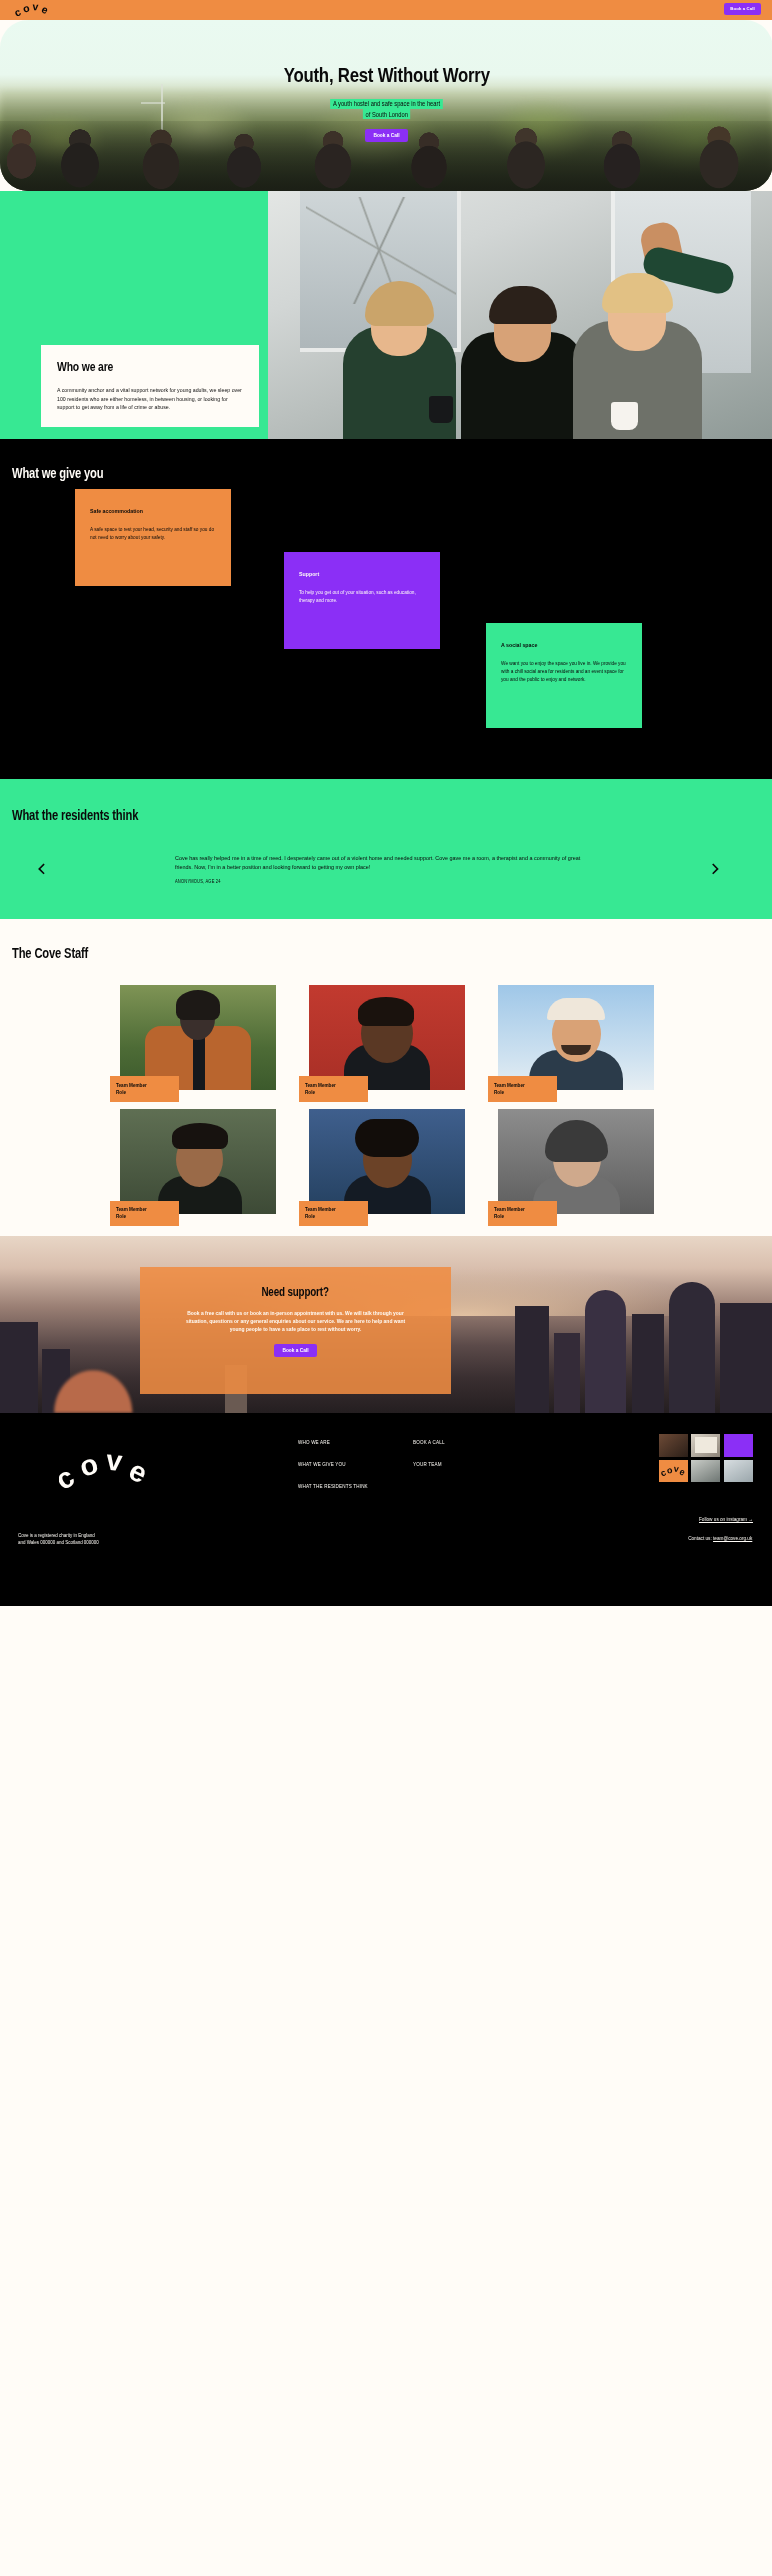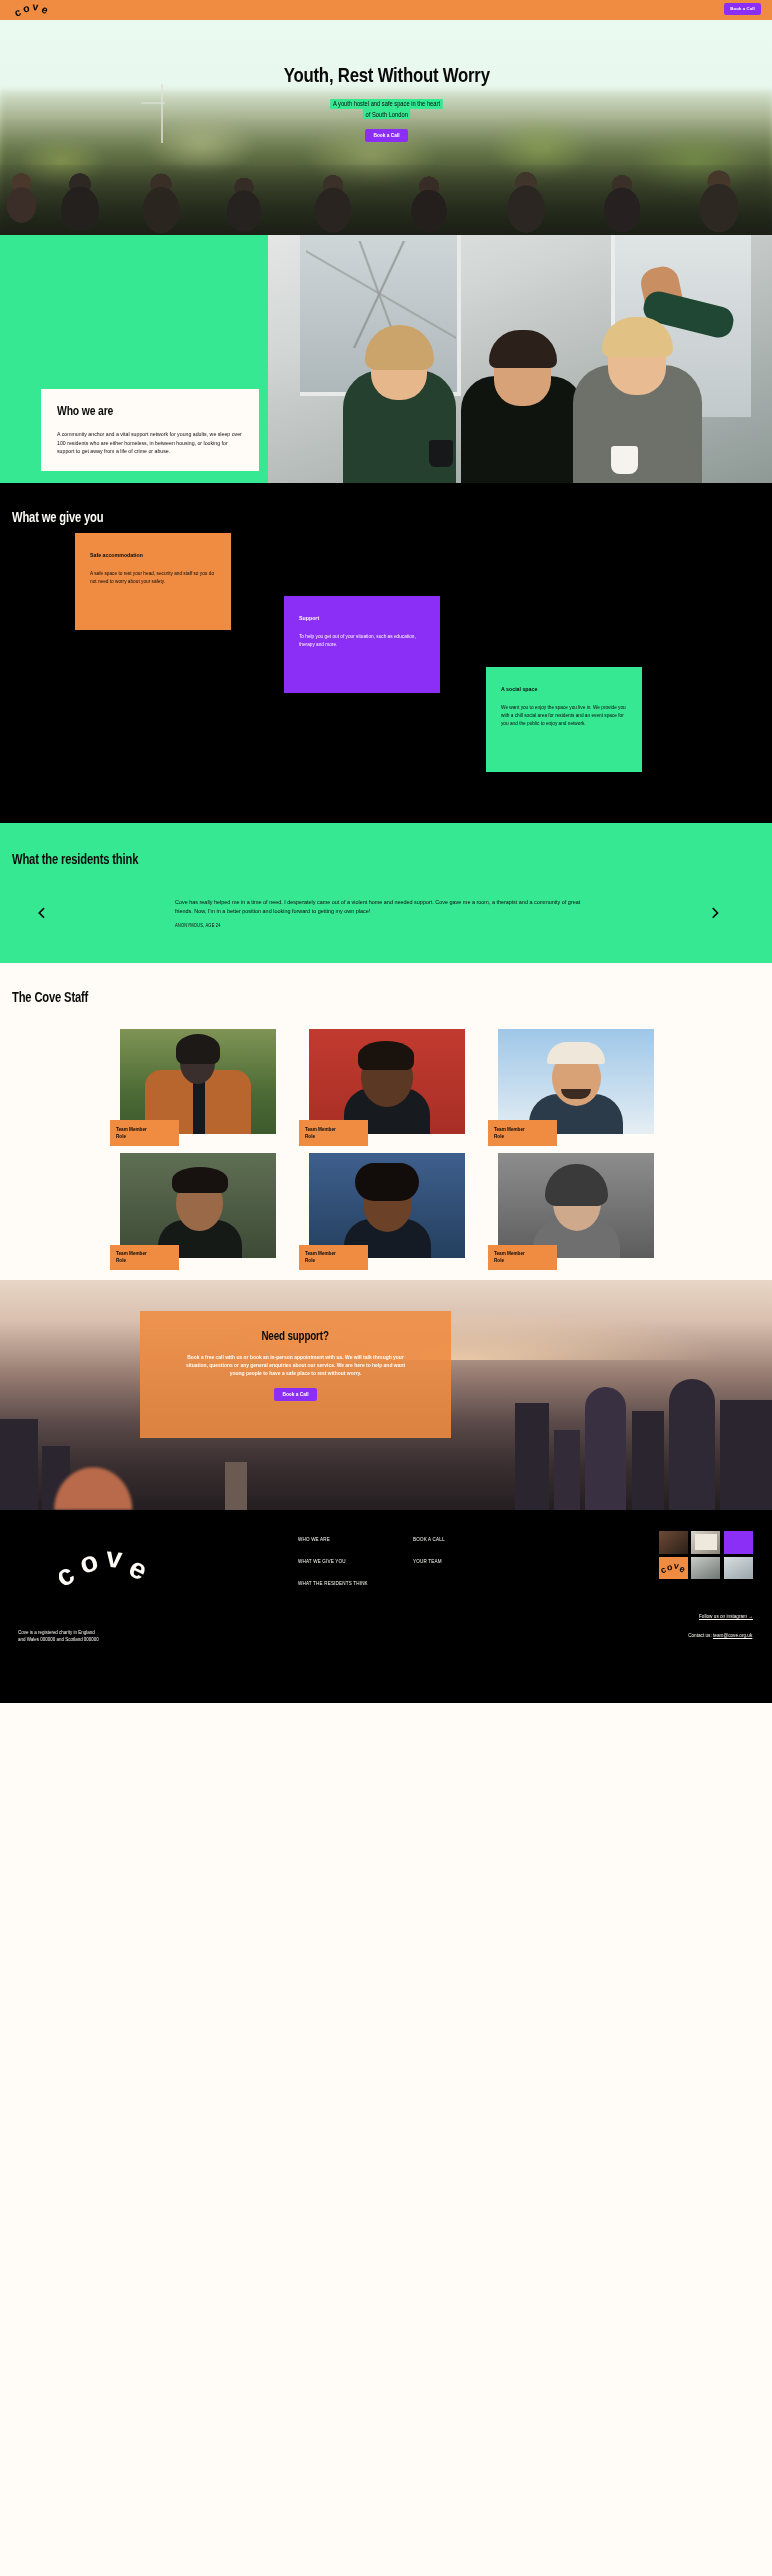--- a/index.html
+++ b/index.html
@@ -31,23 +31,24 @@
     padding: 3.2px 6.4px 3.8px;
     font-size: 4.3px; font-weight: 700;
     font-family: "Liberation Sans Narrow","Liberation Sans",sans-serif;
     letter-spacing: 0.1px;
     cursor: pointer;
   }
 
   
   .hero {
     position: relative;
-    height: 215px;
+    height: 171px;
     overflow: hidden;
     background: linear-gradient(#eafaf1 0%, #e9f8ee 32%, #cfd9ba 45%, #8a9b63 62%, #5e6b45 78%, #3a4430 100%);
+    border-radius: 28px;
   }
   .hero-trees {
     position:absolute; left:0; right:0; top:70px; bottom:0;
     background:
       radial-gradient(ellipse 64px 38px at 8% 50%, rgba(160,180,90,.55), transparent 70%),
       radial-gradient(ellipse 80px 43px at 26% 38%, rgba(200,210,150,.5), transparent 70%),
       radial-gradient(ellipse 97px 48px at 48% 45%, rgba(180,195,120,.5), transparent 70%),
       radial-gradient(ellipse 75px 46px at 70% 40%, rgba(150,175,85,.55), transparent 70%),
       radial-gradient(ellipse 91px 51px at 90% 50%, rgba(130,160,75,.55), transparent 70%),
       linear-gradient(180deg, rgba(120,140,70,.15), rgba(40,50,30,.85));
@@ -286,21 +287,21 @@
   }
 
   
   .pt { position:absolute; inset:0; }
   .pt .bg { position:absolute; inset:0; }
   .pt .head { position:absolute; border-radius:50%; }
   .pt .body { position:absolute; border-radius: 25px 25px 0 0; }
   .pt .hair { position:absolute; border-radius: 50% 50% 7.5px 7.5px; }
 
   
-  .cta { position:relative; height:230px; overflow:hidden; }
+  .cta { position:relative; height:177px; overflow:hidden; }
   .cta-bg {
     position:absolute; inset:0;
     background: linear-gradient(180deg,#e8d6c6 0%, #d9bfae 18%, #9a7f74 40%, #5b4a49 62%, #3a2f31 80%, #241e20 100%);
   }
   .sky-glow { position:absolute; left:0; right:0; top:0; height:80px;
     background: radial-gradient(ellipse 376px 70px at 60% 100%, rgba(255,220,180,.75), transparent 70%); }
   .bld { position:absolute; bottom:0; background:#2b2530; }
   .cta-panel {
     position:absolute; left:140px; top:31px; width:311px; height:127px;
     background: rgba(239,140,66,.88);

